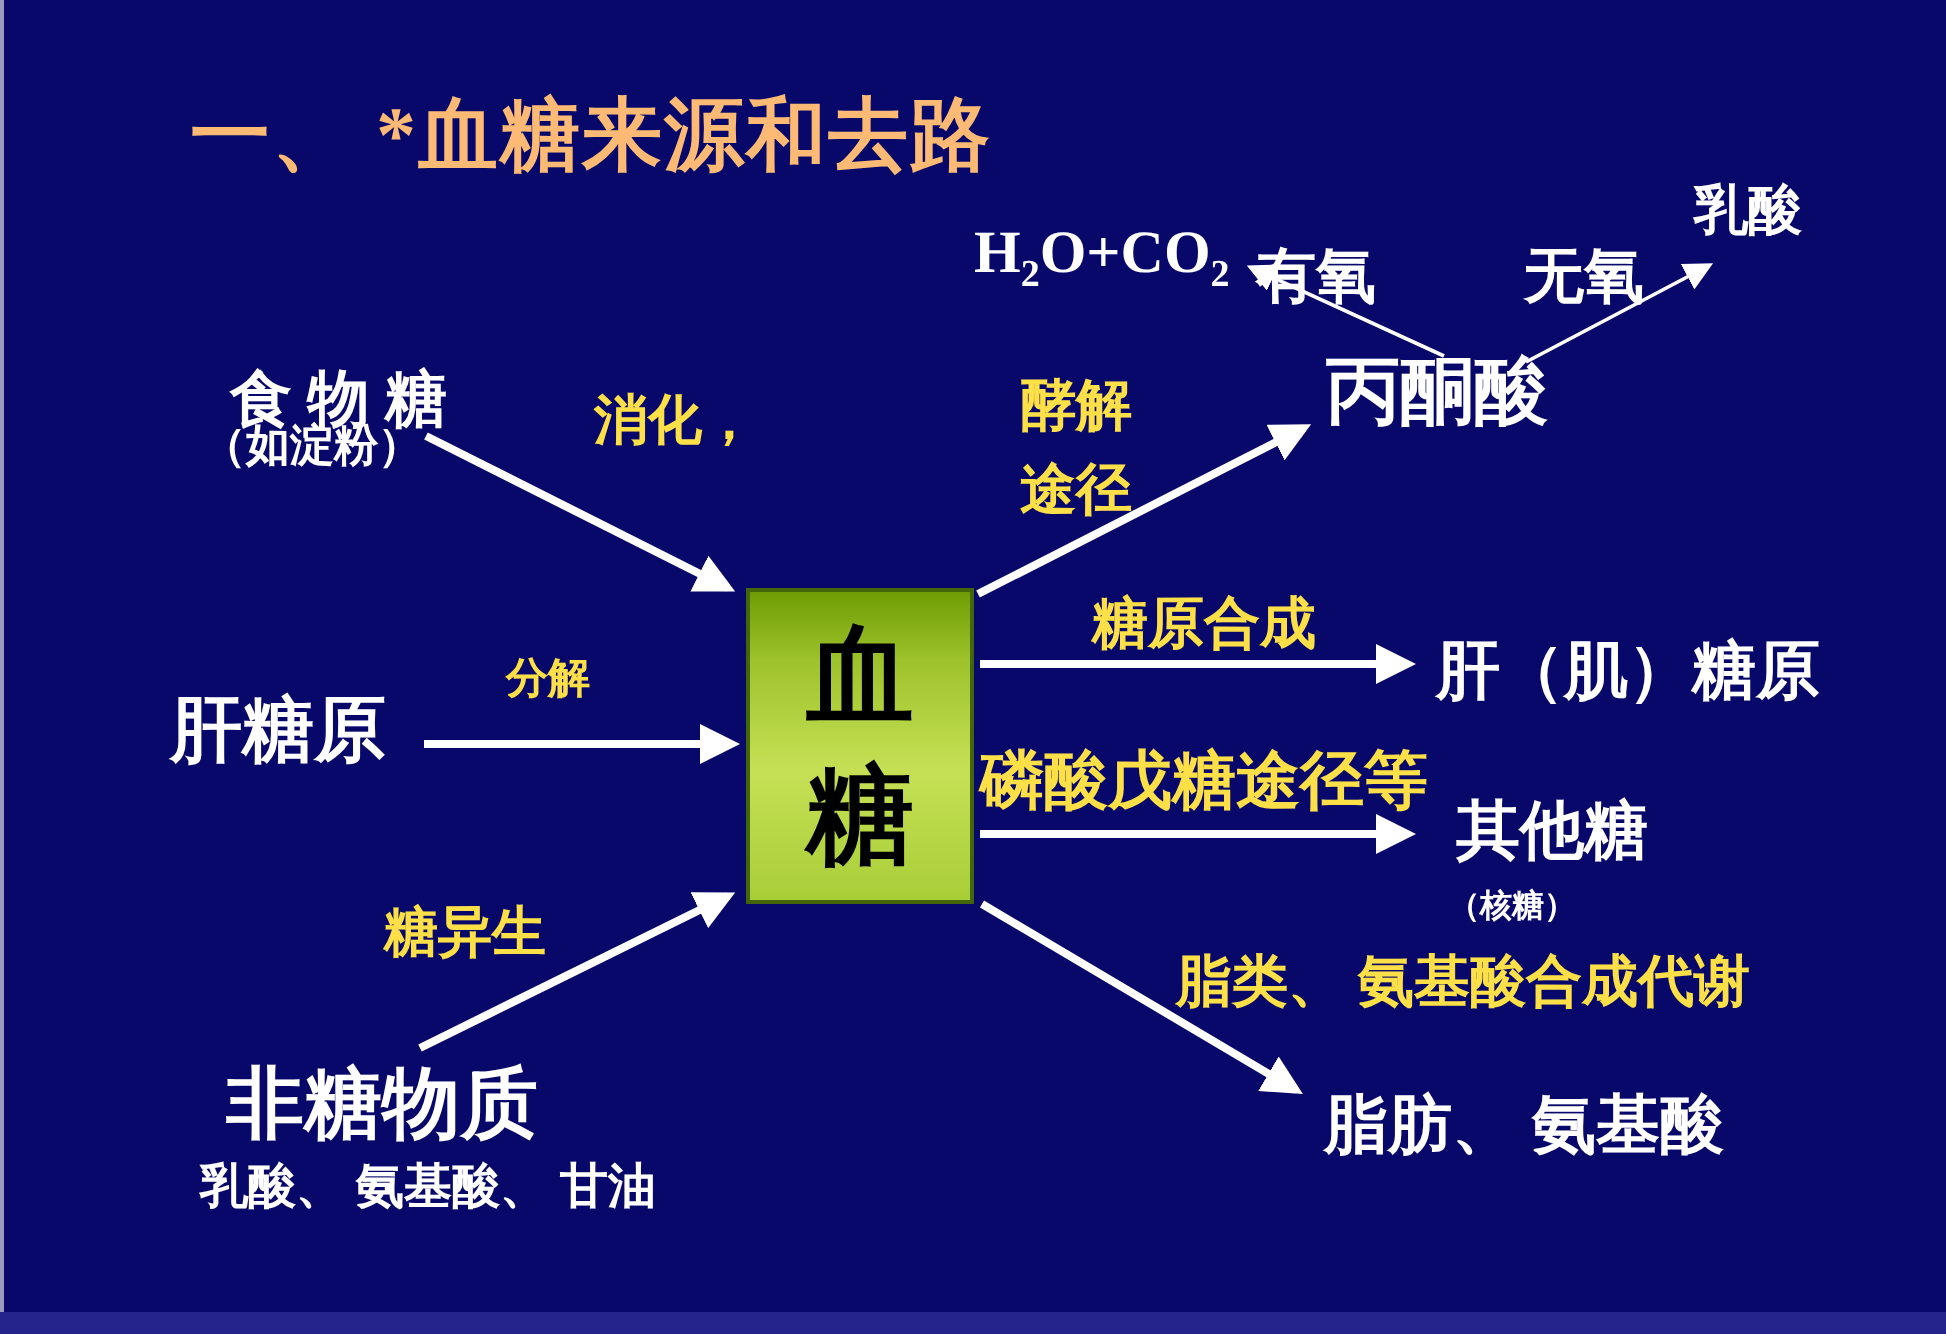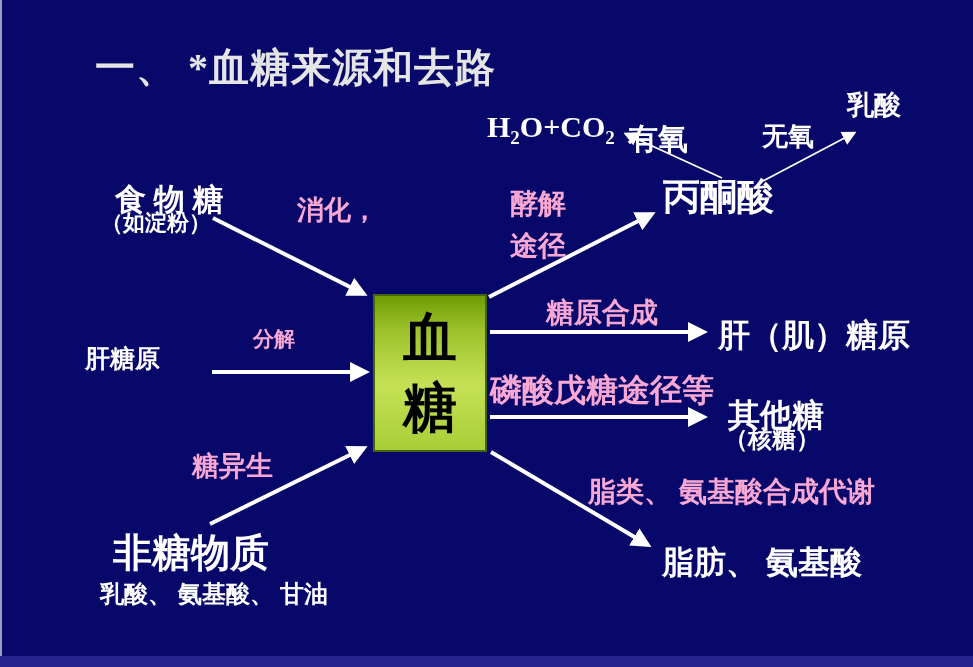--- a/index.html
+++ b/index.html
@@ -3,54 +3,54 @@
 <meta charset="utf-8">
 <style>
   html,body{margin:0;padding:0;}
   body{
     width:973px;height:667px;position:relative;overflow:hidden;
     background:#08086B;
     font-family:"Liberation Serif","DejaVu Serif",serif;
   }
   .abs{position:absolute;line-height:1.15;white-space:nowrap;}
   .white{color:#FFFFFF;}
-  .green{color:#f9a8d4;}
-  .gold{color:#e5e5e5;}
+  .green{color:#fde047;}
+  .gold{color:#fdba74;}
   .bold{font-weight:bold;}
 
   .title{left:95px;top:45px;font-size:40px;letter-spacing:1px;}
 
   .h2o{left:487px;top:110px;font-size:30px;}
   .h2o sub{font-size:19px;}
   .aerobic{left:628px;top:122px;font-size:30px;}
-  .anaerobic{left:762px;top:122px;font-size:26px;font-family:Liberation Serif, serif;}
+  .anaerobic{left:762px;top:122px;font-size:30px;font-family:Liberation Serif, serif;}
   .lactate-top{left:847px;top:90px;font-size:27px;}
   .pyruvate{left:663px;top:176px;font-size:37px;}
 
   .food-sugar{left:115px;top:182px;font-size:31px;}
   .food-note{left:101px;top:210px;font-size:22px;}
   .digestion{left:297px;top:190px;font-size:27px;line-height:1.5;}
   .glycolysis{left:510px;top:183px;font-size:28px;line-height:1.5;}
 
-  .liver-glycogen-left{left:85px;top:345px;font-size:25px;}
+  .liver-glycogen-left{left:85px;top:345px;font-size:36px;}
   .breakdown{left:253px;top:327px;font-size:21px;}
 
   .blood-box{
     left:373px;top:294px;width:114px;height:158px;
     background:linear-gradient(180deg,#6F9C04 0%,#9DC22B 22%,#C6E055 58%,#A8CE37 100%);
     border:2px solid #44660A;box-sizing:border-box;
     display:flex;flex-direction:column;align-items:center;justify-content:center;
   }
   .blood-box div{font-size:54px;font-weight:bold;color:#000;line-height:1.3;}
 
   .glycogen-synth{left:546px;top:297px;font-size:28px;}
   .liver-muscle{left:718px;top:317px;font-size:32px;}
   .ppp{left:490px;top:372px;font-size:32px;}
   .other-sugars{left:728px;top:397px;font-size:32px;}
-  .other-note{left:724px;top:426px;font-size:24px;}
+  .other-note{left:724px;top:445px;font-size:16px;}
 
   .gluconeo{left:192px;top:451px;font-size:27px;}
   .non-sugar{left:113px;top:531px;font-size:39px;}
   .non-sugar-note{left:100px;top:581px;font-size:24px;}
 
   .lipid-synth{left:588px;top:476px;font-size:28px;}
   .fat-amino{left:662px;top:544px;font-size:32px;}
 
   .arrow-layer{position:absolute;left:0;top:0;width:973px;height:667px;}
 

